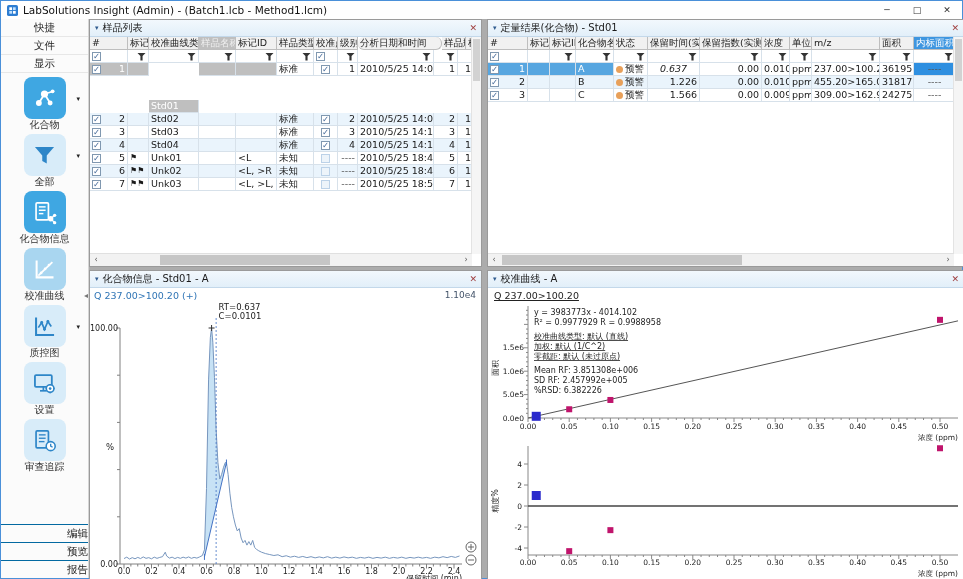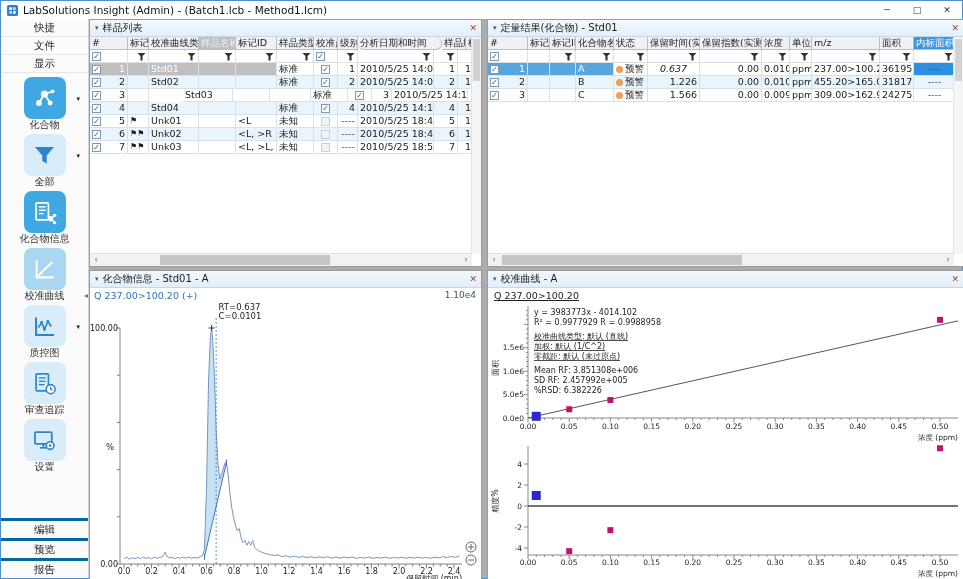--- a/index.html
+++ b/index.html
@@ -18,21 +18,21 @@
   .sb-tools{flex:none;padding-top:4px;}
   .sb-tool{position:relative;text-align:center;margin-bottom:3px;}
   .tile{width:42px;height:42px;border-radius:8px;display:inline-flex;align-items:center;justify-content:center;}
   .tile svg{width:27px;height:27px;}
   .tile.solid{background:#3FA7E2;color:#FFF;}
   .tile.light{background:#D8ECF9;color:#2E86C8;}
   .tile.selected{background:#A9D6F0;color:#FFF;}
   .tool-dd{position:absolute;right:8px;top:18px;font-size:7px;color:#222;}
   .tool-label{font-size:10px;color:#333;line-height:12px;}
   .sb-spacer{flex:1;}
-  .sb-bottom .sb-tab{border-top:3px solid #0369a1;border-bottom:none;}
+  .sb-bottom .sb-tab{border-top:1px solid #0369a1;border-bottom:none;text-align:right;}
   
   .workspace{position:absolute;left:88px;top:18px;right:0;bottom:0;background:#ACACAC;}
   .panel{position:absolute;background:#FFF;border:1px solid #9A9A9A;box-sizing:border-box;display:flex;flex-direction:column;}
   #panel-sample{left:0;top:0;width:393px;height:248px;}
   #panel-quant{left:398px;top:0;width:477px;height:248px;}
   #panel-chrom{left:0;top:251px;width:393px;height:310px;}
   #panel-calib{left:398px;top:251px;width:477px;height:310px;}
   .panel-header{height:16px;flex:none;background:linear-gradient(#F2F8FD,#E2EFF9);border-bottom:1px solid #C3D8EA;display:flex;align-items:center;font-size:10px;color:#1A1A1A;}
   .ph-tri{font-size:7px;color:#2F5B8F;margin:0 4px 0 5px;}
   .ph-close{margin-left:auto;margin-right:4px;color:#A04040;font-size:9px;line-height:9px;}
@@ -137,43 +137,43 @@
             <svg viewBox="0 0 24 24">
               <path d="M4.5 4v15.5h16" fill="none" stroke="currentColor" stroke-width="1.8"></path>
               <polyline points="6.5,13 9.5,8.5 12,14.5 15,7.5 18,12" fill="none" stroke="currentColor" stroke-width="1.5"></polyline>
               <circle cx="9.5" cy="8.5" r="1.3" fill="currentColor"></circle>
               <circle cx="12" cy="14.5" r="1.3" fill="currentColor"></circle>
               <circle cx="15" cy="7.5" r="1.3" fill="currentColor"></circle>
             </svg>
           </div><span class="tool-dd">▾</span><div class="tool-label">质控图</div></div>
         <div class="sb-tool"><div class="tile light">
             <svg viewBox="0 0 24 24">
-              <rect x="4.5" y="3.5" width="11" height="15" rx="1" fill="none" stroke="currentColor" stroke-width="1.5"></rect>
-              <line x1="7" y1="7" x2="13" y2="7" stroke="currentColor" stroke-width="1.2"></line>
-              <line x1="7" y1="10" x2="13" y2="10" stroke="currentColor" stroke-width="1.2"></line>
-              <line x1="7" y1="13" x2="12" y2="13" stroke="currentColor" stroke-width="1.2"></line>
-              <circle cx="17.5" cy="17" r="4" fill="#FFF" stroke="currentColor" stroke-width="1.4"></circle>
-              <polyline points="17.5,14.8 17.5,17 19.2,18" fill="none" stroke="currentColor" stroke-width="1.2"></polyline>
-            </svg>
-          </div><div class="tool-label">审查追踪</div></div>
-        <div class="sb-tool"><div class="tile light">
-            <svg viewBox="0 0 24 24">
               <rect x="3.5" y="4.5" width="15" height="10.5" rx="1" fill="none" stroke="currentColor" stroke-width="1.6"></rect>
               <line x1="8" y1="18.5" x2="14" y2="18.5" stroke="currentColor" stroke-width="1.5"></line>
               <line x1="11" y1="15" x2="11" y2="18.5" stroke="currentColor" stroke-width="1.5"></line>
               <circle cx="17" cy="16.5" r="3.4" fill="#FFF" stroke="currentColor" stroke-width="1.4"></circle>
               <circle cx="17" cy="16.5" r="1.2" fill="currentColor"></circle>
               <g stroke="currentColor" stroke-width="1.3">
                 <line x1="17" y1="12.4" x2="17" y2="13.6"></line>
                 <line x1="17" y1="19.4" x2="17" y2="20.6"></line>
                 <line x1="13" y1="16.5" x2="14.2" y2="16.5"></line>
                 <line x1="19.8" y1="16.5" x2="21" y2="16.5"></line>
               </g>
             </svg>
           </div><div class="tool-label">设置</div></div>
+        <div class="sb-tool"><div class="tile light">
+            <svg viewBox="0 0 24 24">
+              <rect x="4.5" y="3.5" width="11" height="15" rx="1" fill="none" stroke="currentColor" stroke-width="1.5"></rect>
+              <line x1="7" y1="7" x2="13" y2="7" stroke="currentColor" stroke-width="1.2"></line>
+              <line x1="7" y1="10" x2="13" y2="10" stroke="currentColor" stroke-width="1.2"></line>
+              <line x1="7" y1="13" x2="12" y2="13" stroke="currentColor" stroke-width="1.2"></line>
+              <circle cx="17.5" cy="17" r="4" fill="#FFF" stroke="currentColor" stroke-width="1.4"></circle>
+              <polyline points="17.5,14.8 17.5,17 19.2,18" fill="none" stroke="currentColor" stroke-width="1.2"></polyline>
+            </svg>
+          </div><div class="tool-label">审查追踪</div></div>
       </div>
     <div class="sb-spacer"></div>
     <div class="sb-bottom" id="sb-bottom">
         <div class="sb-tab">编辑</div>
         <div class="sb-tab">预览</div>
         <div class="sb-tab">报告</div>
       </div>
   </div>
 
   <div class="workspace">
@@ -211,21 +211,21 @@
               <div class="td" style="width: 76px; text-align: right;"><span class="funnel"></span></div>
               <div class="td" style="width: 24px; text-align: right;"><span class="funnel"></span></div>
               <div class="td" style="width: 16px; text-align: right;"></div>
             </div>
             <div class="tr">
               <div class="td sel-gray rownum" style="width: 38px;">
                 <span class="cb">✓</span>
                 <span>1</span>
               </div>
               <div class="td sel-gray" style="width: 21px; font-size: 8px;"></div>
-              <div class="td sel-gray" style="width: 50px;">Std01</div>
+              <div class="td sel-gray" style="width: 50px; margin-top: 37px;">Std01</div>
               <div class="td sel-gray" style="width: 37px;"></div>
               <div class="td sel-gray" style="width: 41px;"></div>
               <div class="td " style="width: 37px;">标准</div>
               <div class="td " style="width: 24px; text-align: center;"><span class="cb">✓</span></div>
               <div class="td " style="width: 20px; text-align: right;">1</div>
               <div class="td " style="width: 76px;">2010/5/25 14:03:20</div>
               <div class="td " style="width: 24px; text-align: right;">1</div>
               <div class="td " style="width: 16px; text-align: right;">1</div>
             </div>
             <div class="tr alt">
@@ -243,21 +243,21 @@
               <div class="td " style="width: 76px;">2010/5/25 14:07:00</div>
               <div class="td " style="width: 24px; text-align: right;">2</div>
               <div class="td " style="width: 16px; text-align: right;">1</div>
             </div>
             <div class="tr">
               <div class="td rownum" style="width: 38px;">
                 <span class="cb">✓</span>
                 <span>3</span>
               </div>
               <div class="td " style="width: 21px; font-size: 8px;"></div>
-              <div class="td " style="width: 50px; margin-left: 34px;">Std03</div>
+              <div class="td " style="width: 50px;">Std03</div>
               <div class="td " style="width: 37px;"></div>
               <div class="td " style="width: 41px;"></div>
               <div class="td " style="width: 37px;">标准</div>
               <div class="td " style="width: 24px; text-align: center;"><span class="cb">✓</span></div>
               <div class="td " style="width: 20px; text-align: right;">3</div>
               <div class="td " style="width: 76px;">2010/5/25 14:10:40</div>
               <div class="td " style="width: 24px; text-align: right;">3</div>
               <div class="td " style="width: 16px; text-align: right;">1</div>
             </div>
             <div class="tr alt">

